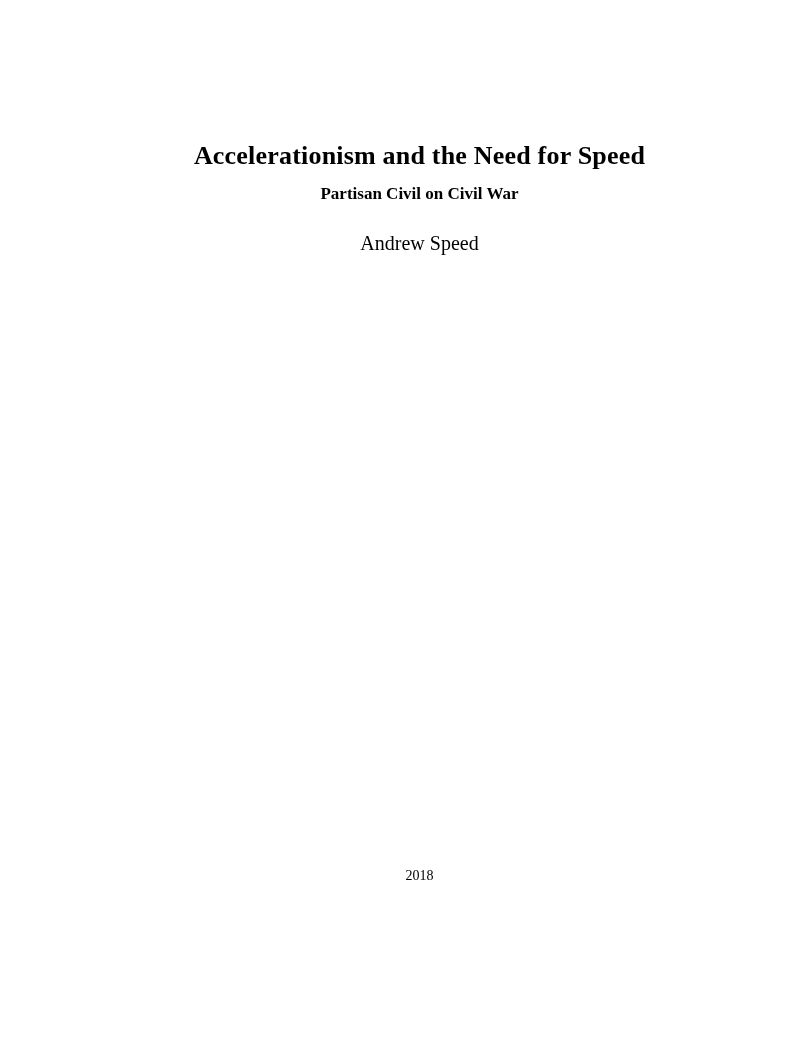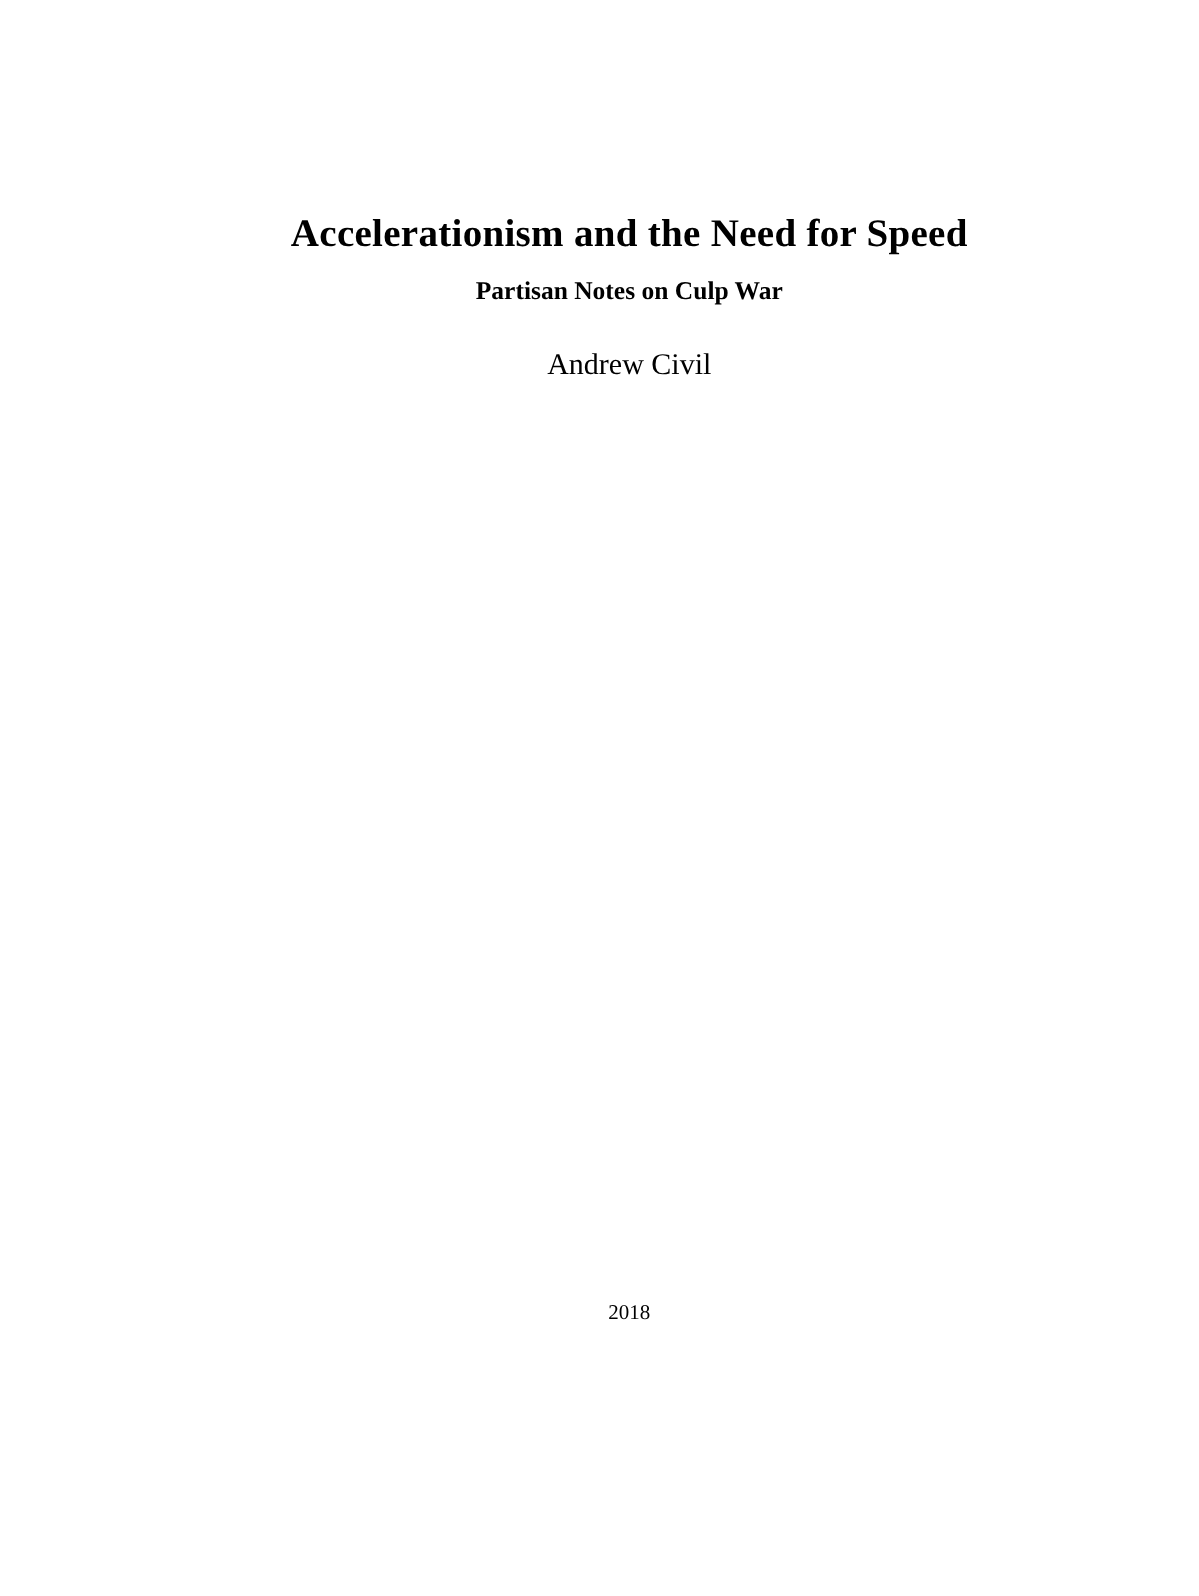--- a/index.html
+++ b/index.html
@@ -49,18 +49,18 @@
     font-weight: normal;
     line-height: 1.2;
   }
 </style>
 </head>
 <body>
 
 <div class="page">
   <h1 class="content-col doc-title">Accelerationism and the Need for Speed</h1>
 
-  <h2 class="content-col doc-subtitle">Partisan Notes on Culp War</h2>
+  <h2 class="content-col doc-subtitle">Partisan Civil on Civil War</h2>
 
-  <div class="content-col doc-author">Andrew Civil</div>
+  <div class="content-col doc-author">Andrew Speed</div>
 
   <div class="content-col doc-date">2018</div>
 </div>
 
 </body></html>

